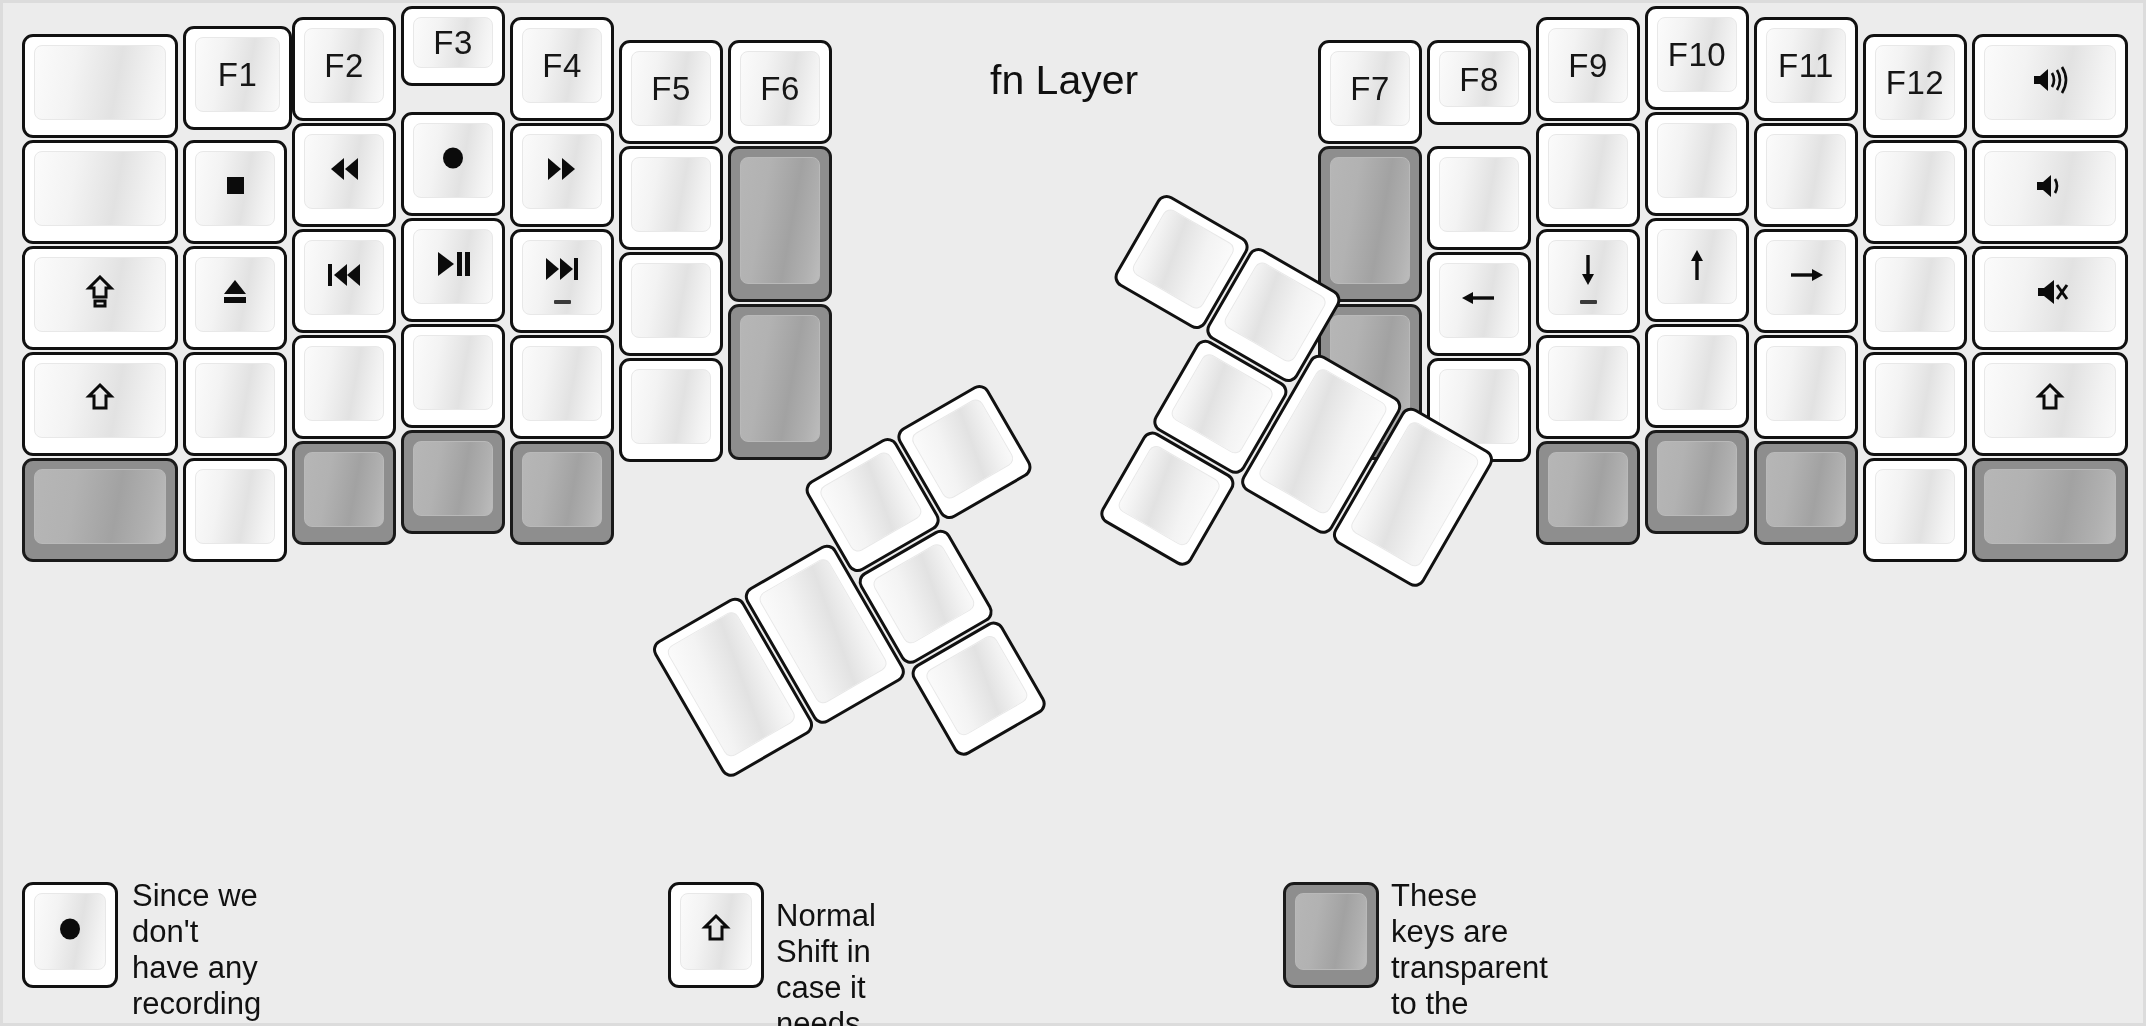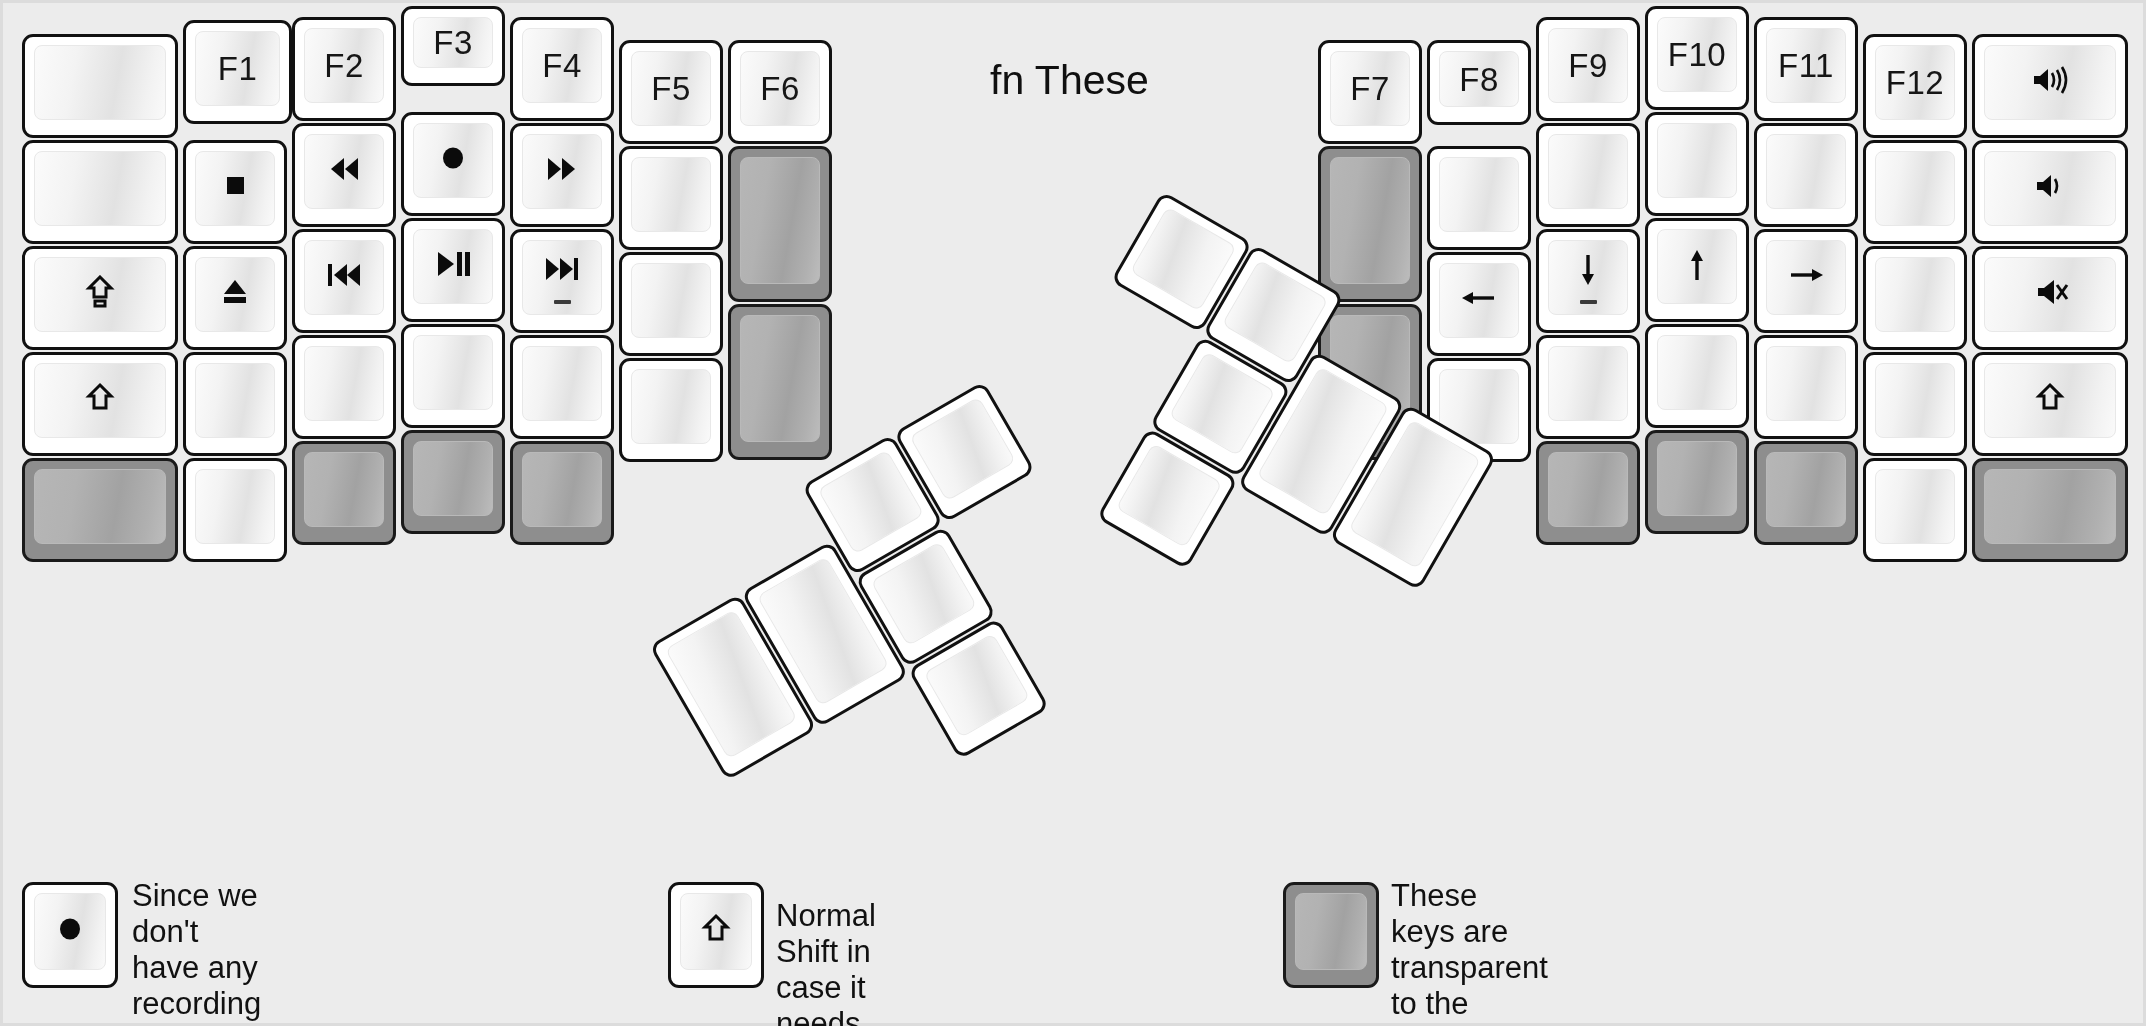--- a/index.html
+++ b/index.html
@@ -109,21 +109,21 @@
 
   
   .thumb-wrap { position: absolute; }
 </style>
 </head>
 <body>
 
 <div id="root">
   <div class="frame-border"></div>
 
-  <div id="title">fn These</div>
+  <div id="title">fn Layer</div>
 
   <div id="left-half">
       <div class="key" style="left: 22px; top: 34px; width: 156px; height: 104px;">
         <div class="cap"></div>
       </div>
       <div class="key" style="left: 22px; top: 140px; width: 156px; height: 104px;">
         <div class="cap"></div>
       </div>
       <div class="key" style="left: 22px; top: 246px; width: 156px; height: 104px;">
         <div class="cap">
@@ -136,21 +136,21 @@
       <div class="key" style="left: 22px; top: 352px; width: 156px; height: 104px;">
         <div class="cap">
           <span class="glyph"><svg width="44" height="36" viewBox="0 0 44 36" xmlns="http://www.w3.org/2000/svg" fill="#0b0b0b">
               <path d="M22 4 L33 15 L28 15 L28 27 L16 27 L16 15 L11 15 Z" fill="none" stroke="#0b0b0b" stroke-width="3"></path>
             </svg></span>
         </div>
       </div>
       <div class="key transparent" style="left: 22px; top: 458px; width: 156px; height: 104px;">
         <div class="cap"></div>
       </div>
-      <div class="key" style="left: 183px; top: 20px; width: 109px; height: 104px; padding-left: 16px;">
+      <div class="key" style="left: 183px; top: 26px; width: 109px; height: 104px; padding-left: 16px;">
         <div class="cap">
           <span class="legend-txt">F1</span>
         </div>
       </div>
       <div class="key" style="left: 183px; top: 140px; width: 104px; height: 104px;">
         <div class="cap">
           <span class="glyph"><svg width="44" height="36" viewBox="0 0 44 36" xmlns="http://www.w3.org/2000/svg" fill="#0b0b0b">
               <rect x="14" y="8" width="17" height="17"></rect>
             </svg></span>
         </div>

